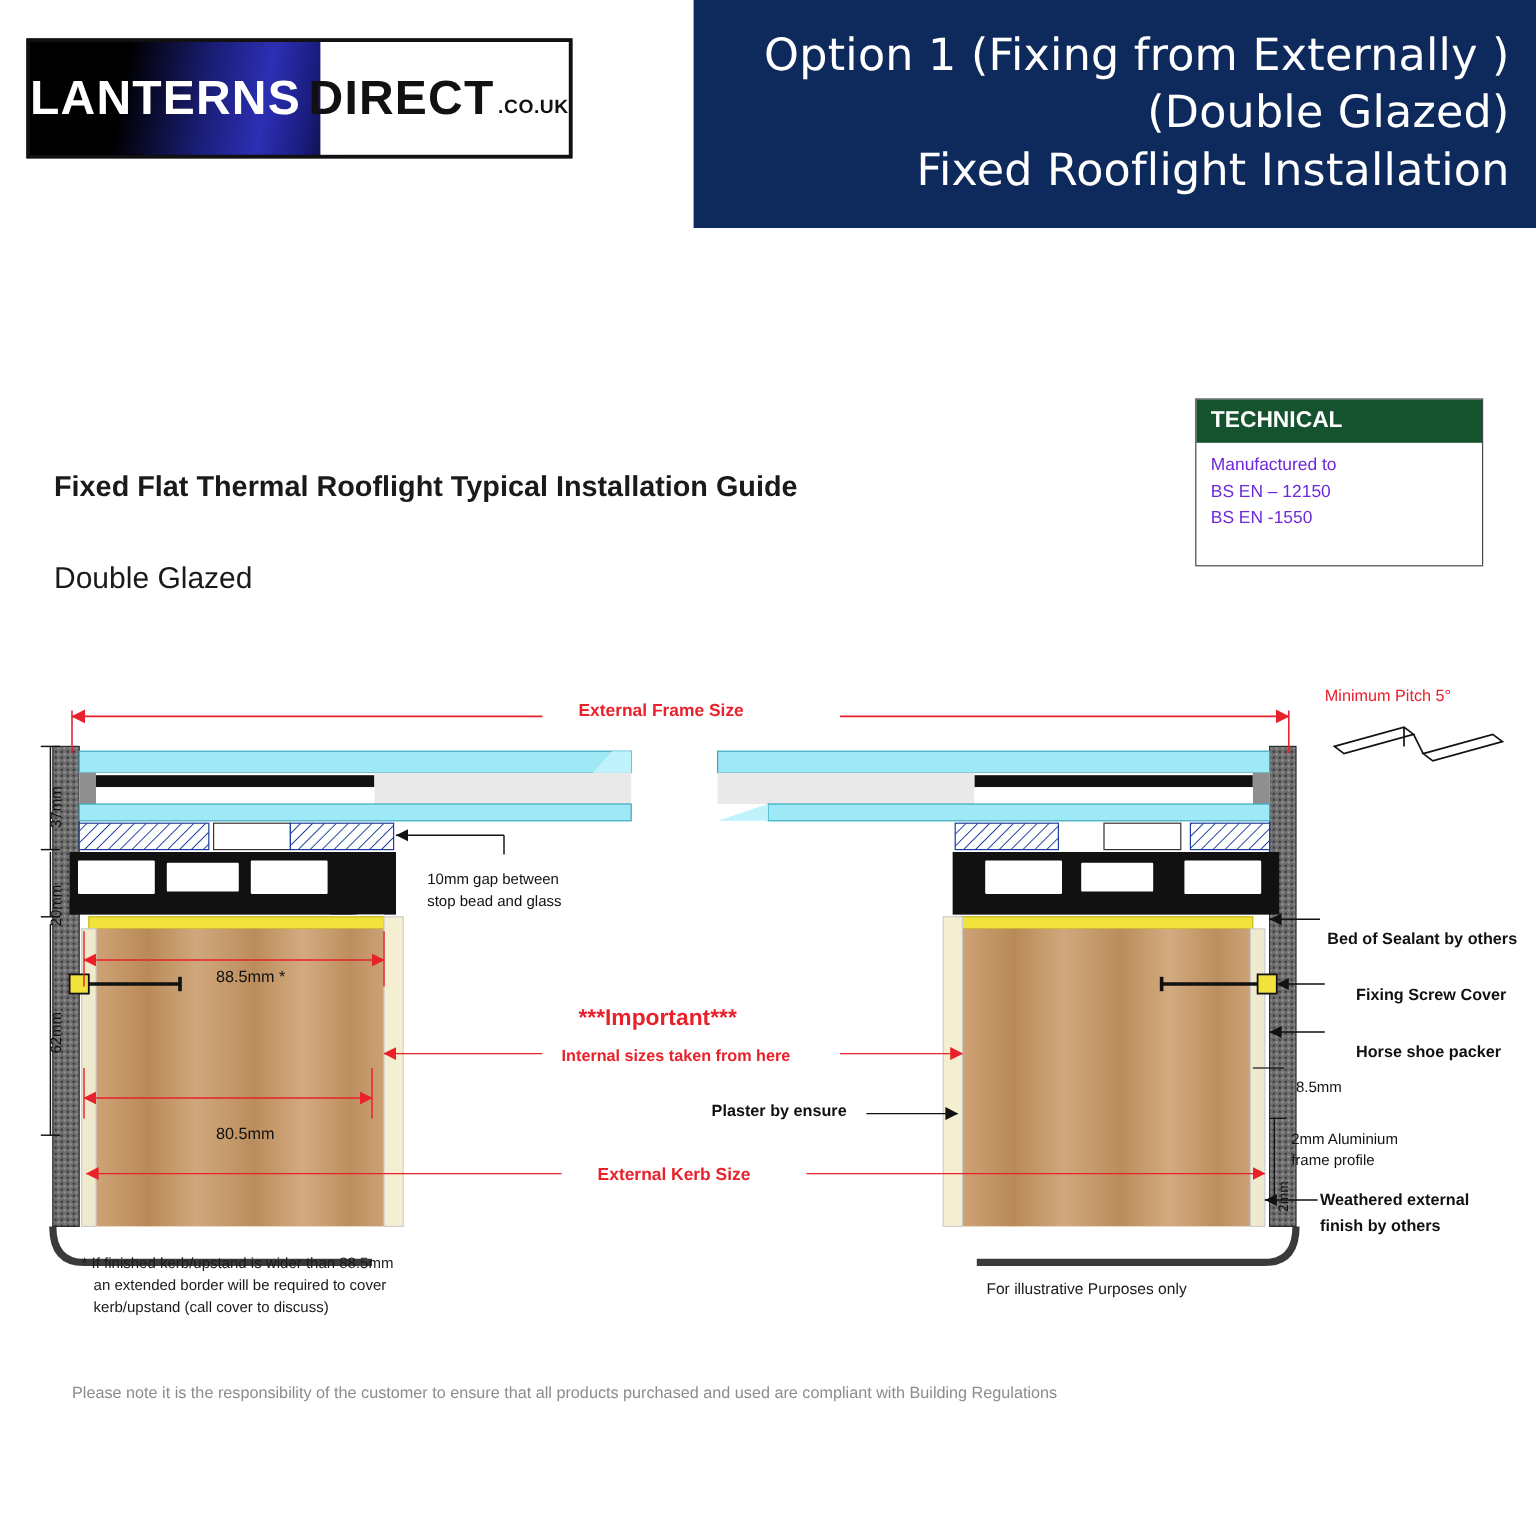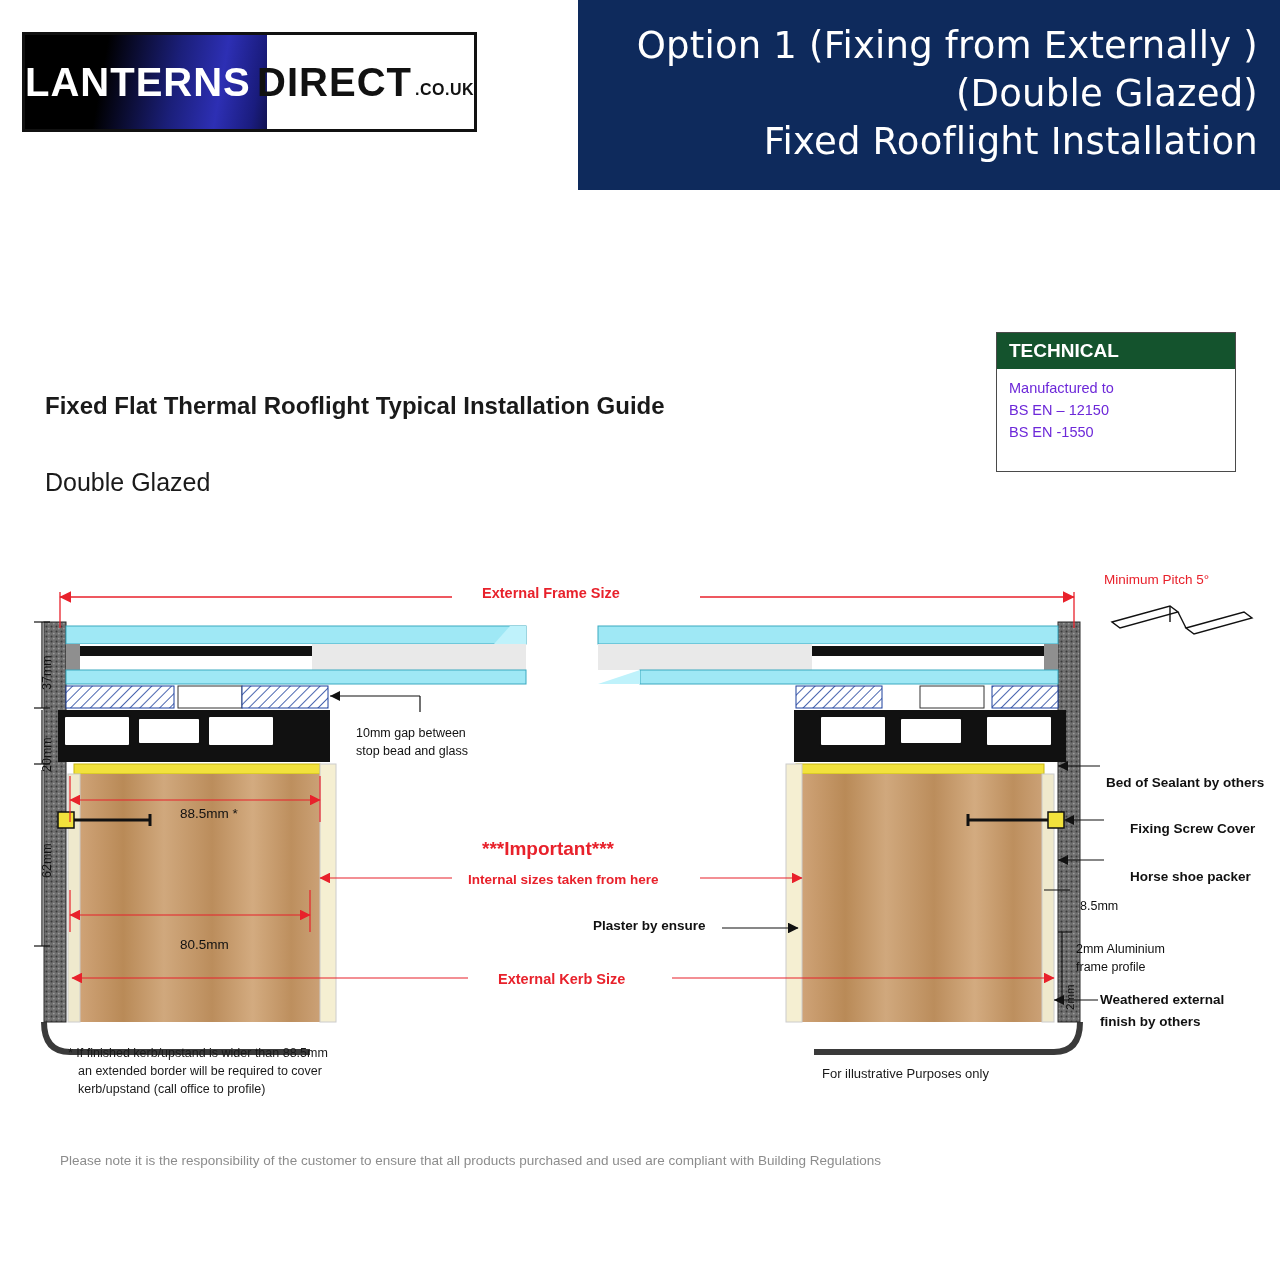--- a/index.html
+++ b/index.html
@@ -270,16 +270,16 @@
 <div class="abs t12 blk" style="left:1080px;top:899px;">8.5mm</div>
 <div class="abs t12 blk" style="left:1076px;top:942px;">2mm Aluminium</div>
 <div class="abs t12 blk" style="left:1076px;top:960px;">frame profile</div>
 <div class="abs t11 blk vert" style="left:1064px;top:1010px;">2mm</div>
 <div class="abs t13 bold blk" style="left:1100px;top:992px;">Weathered external</div>
 <div class="abs t13 bold blk" style="left:1100px;top:1014px;">finish by others</div>
 
 <div class="abs" id="footnote-star">
   <div>* If finished kerb/upstand is wider than 88.5mm</div>
   <div style="padding-left:10px">an extended border will be required to cover</div>
-  <div style="padding-left:10px">kerb/upstand (call office to profile)</div>
+  <div style="padding-left:10px">kerb/upstand (call cover to discuss)</div>
 </div>
 <div class="abs" id="illustrative">For illustrative Purposes only</div>
 <div class="abs" id="bottom-note">Please note it is the responsibility of the customer to ensure that all products purchased and used are compliant with Building Regulations</div>
 
 </body></html>

